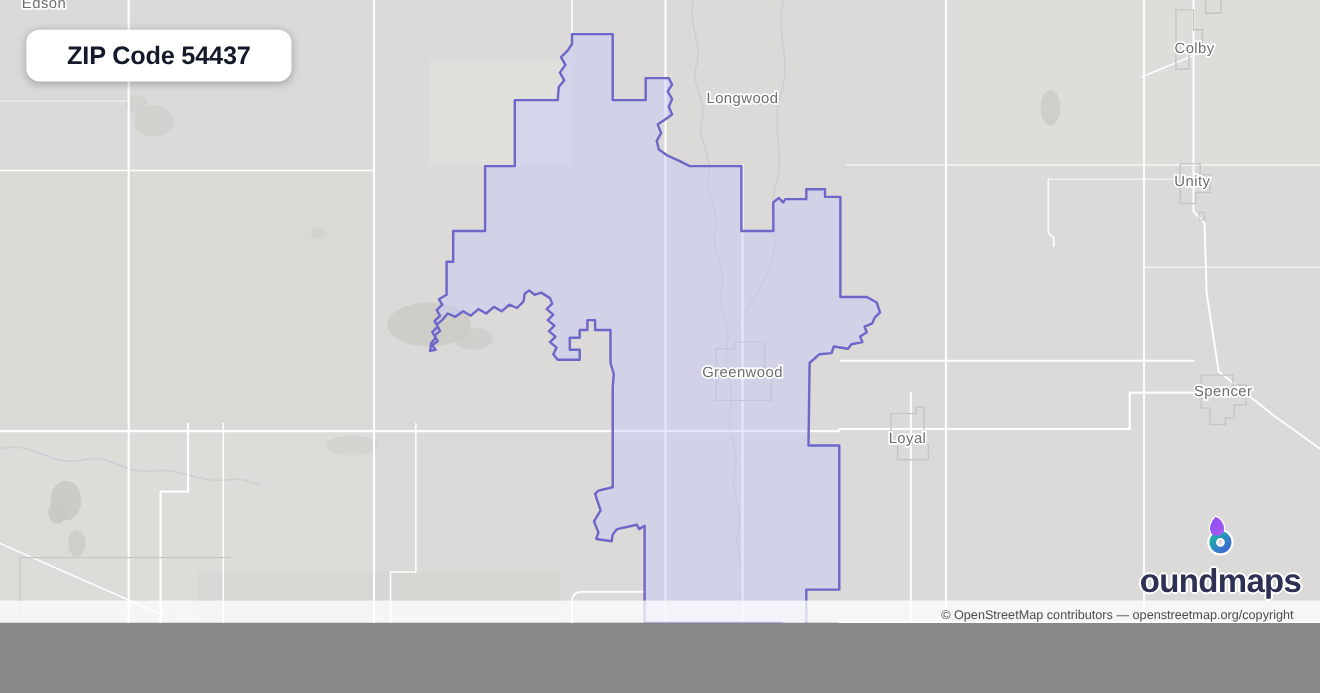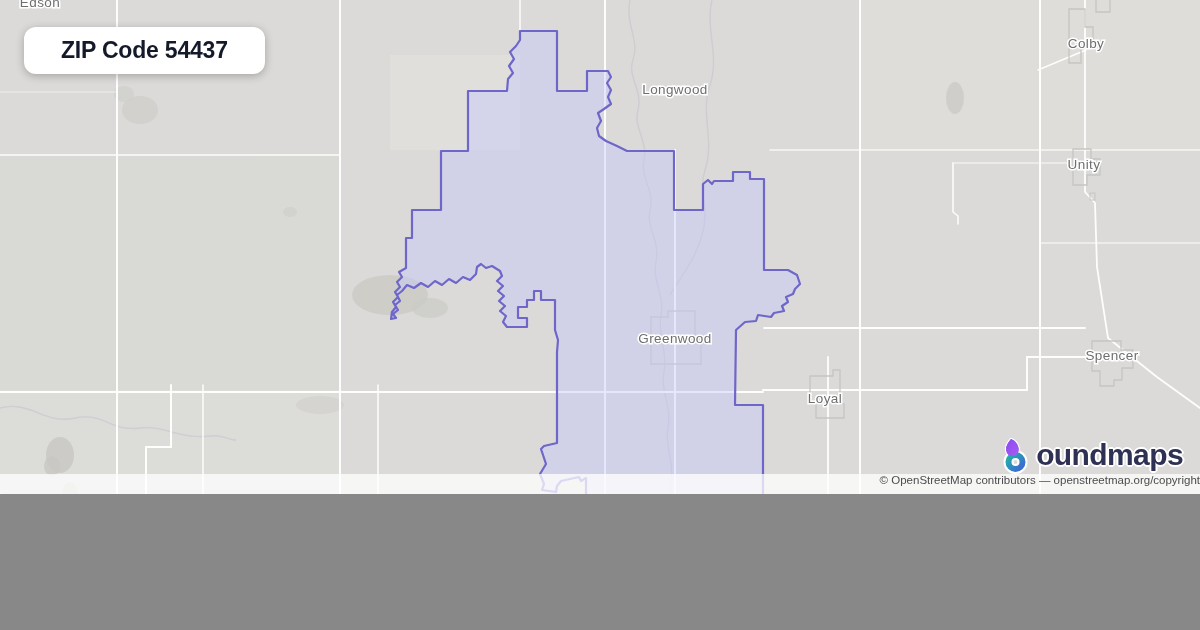--- a/index.html
+++ b/index.html
@@ -1,50 +1,50 @@
 <!DOCTYPE html>
 <html><head>
 <meta charset="utf-8">
 <style>
   html,body{margin:0;padding:0;background:#888;}
   .stage{
-    position:relative;width:1200px;height:494px;overflow:hidden;
+    position:relative;width:1200px;height:566px;overflow:hidden;
     background:#dbdad8;font-family:"Liberation Sans",sans-serif;
   }
   .stage svg.map{position:absolute;left:0;top:0;}
   .place-label{
     font-family:"Liberation Sans",sans-serif;
     font-size:13.5px;letter-spacing:.4px;
     fill:#6e6e6e;stroke:#ffffff;stroke-width:3px;paint-order:stroke;
     text-anchor:middle;
   }
   .title-badge{
     position:absolute;left:24px;top:27px;
     background:#ffffff;border-radius:12px;
     padding:10px 37px;
     box-shadow:0 2px 8px rgba(0,0,0,.25);
     font-size:23px;font-weight:bold;color:#141a2a;
     letter-spacing:-.2px;white-space:nowrap;
   }
   .logo{
     position:absolute;right:17px;bottom:20px;
-    display:flex;gap:7px;cursor:pointer;
+    display:flex;align-items:center;gap:7px;cursor:pointer;flex-direction:column;
   }
   .logo .wordmark{
     font-size:30px;font-weight:bold;color:#2e3154;letter-spacing:-.6px;
     text-shadow:
       -2px 0 0 #fff,2px 0 0 #fff,0 -2px 0 #fff,0 2px 0 #fff,
       -1px -1px 0 #fff,1px -1px 0 #fff,-1px 1px 0 #fff,1px 1px 0 #fff;
   }
   .attribution{
     position:absolute;left:0;right:0;bottom:0;height:20px;
     background:rgba(255,255,255,.75);
     font-size:11.5px;color:#4c4c4c;
-    display:flex;align-items:flex-start;justify-content:flex-end;
-    padding-right:0;
+    display:flex;align-items:flex-end;justify-content:flex-end;
+    padding-right:24px;
   }
 </style>
 </head>
 <body>
 
 <div class="stage">
 
   <svg class="map" width="1200" height="630" viewBox="0 0 1200 630" id="map-svg">
 
     <rect x="0" y="0" width="1200" height="630" fill="#dbdad8"></rect>

